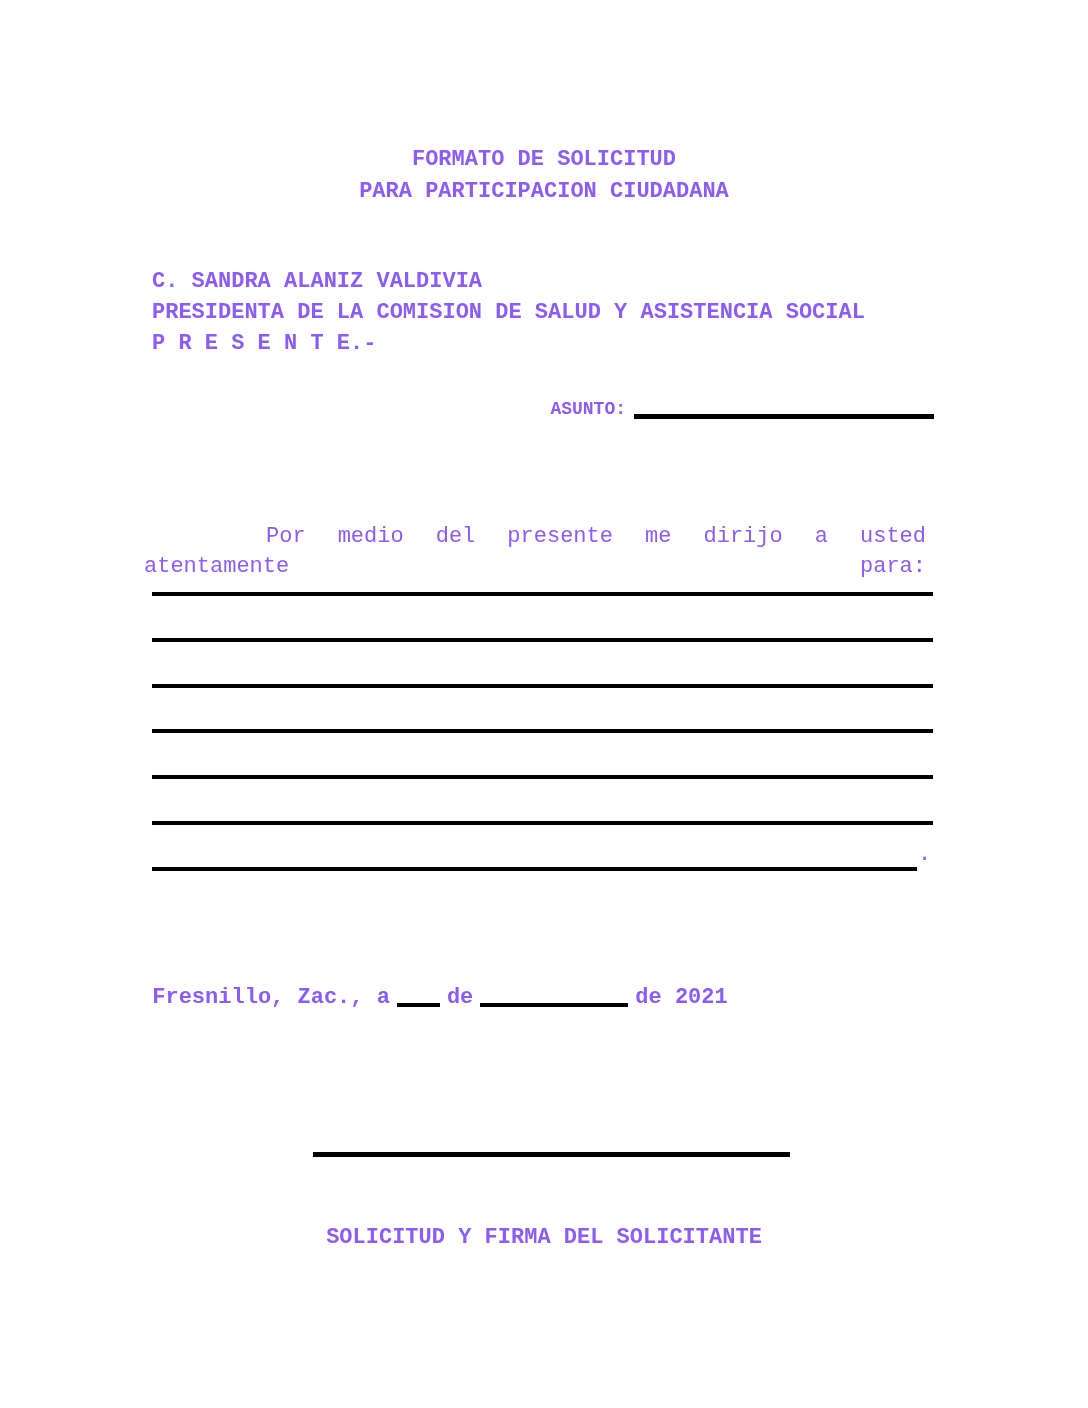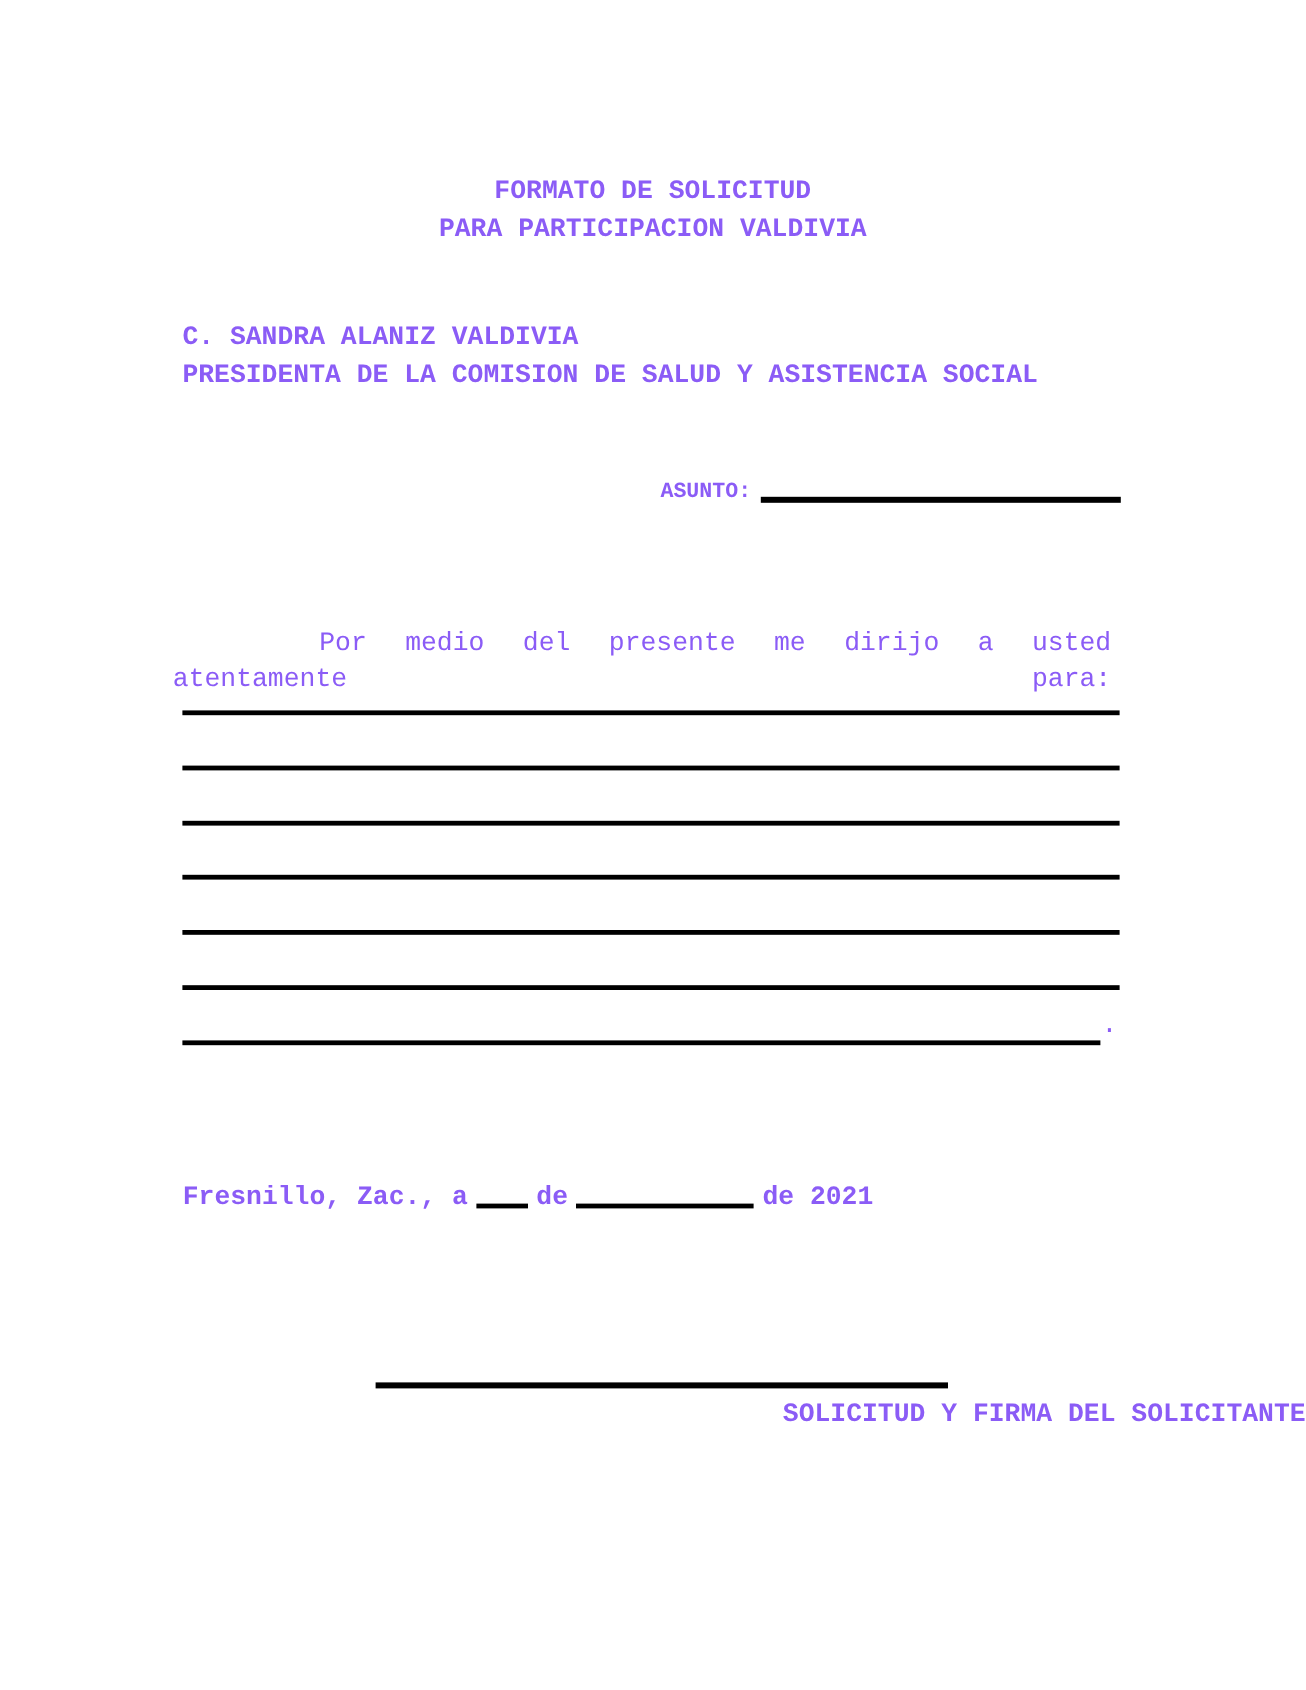--- a/index.html
+++ b/index.html
@@ -89,39 +89,40 @@
   .date-blank-month { width: 148px; }
   .signature-rule {
     position: absolute;
     top: 1136px; left: 313px;
     width: 477px;
     height: 0;
     border-top: 5px solid #000;
   }
   .signature-label {
     position: absolute;
-    top: 1150px; left: 0; width: 1088px;
-    text-align: right;
+    top: 1209px; left: 0; width: 1088px;
+    text-align: center;
     font-weight: bold;
     font-size: 22px;
   }
 </style>
 </head>
 <body>
 
 <div class="page">
 
   <div class="title-block">
     <div>FORMATO DE SOLICITUD</div>
-    <div>PARA PARTICIPACION VALDIVIA</div>
+    <div>PARA PARTICIPACION CIUDADANA</div>
   </div>
 
   <div class="addressee-block">
     <div>C. SANDRA ALANIZ VALDIVIA</div>
     <div>PRESIDENTA DE LA COMISION DE SALUD Y ASISTENCIA SOCIAL</div>
+    <div>P R E S E N T E.-</div>
   </div>
 
   <div class="subject-row">
     <span>ASUNTO:</span><span class="subject-blank"></span>
   </div>
 
   <div class="body-paragraph">Por medio del presente me dirijo a usted atentamente para:</div>
 
   <div class="ruled-lines">
       <div class="rule" style="top: 576px;"></div>

